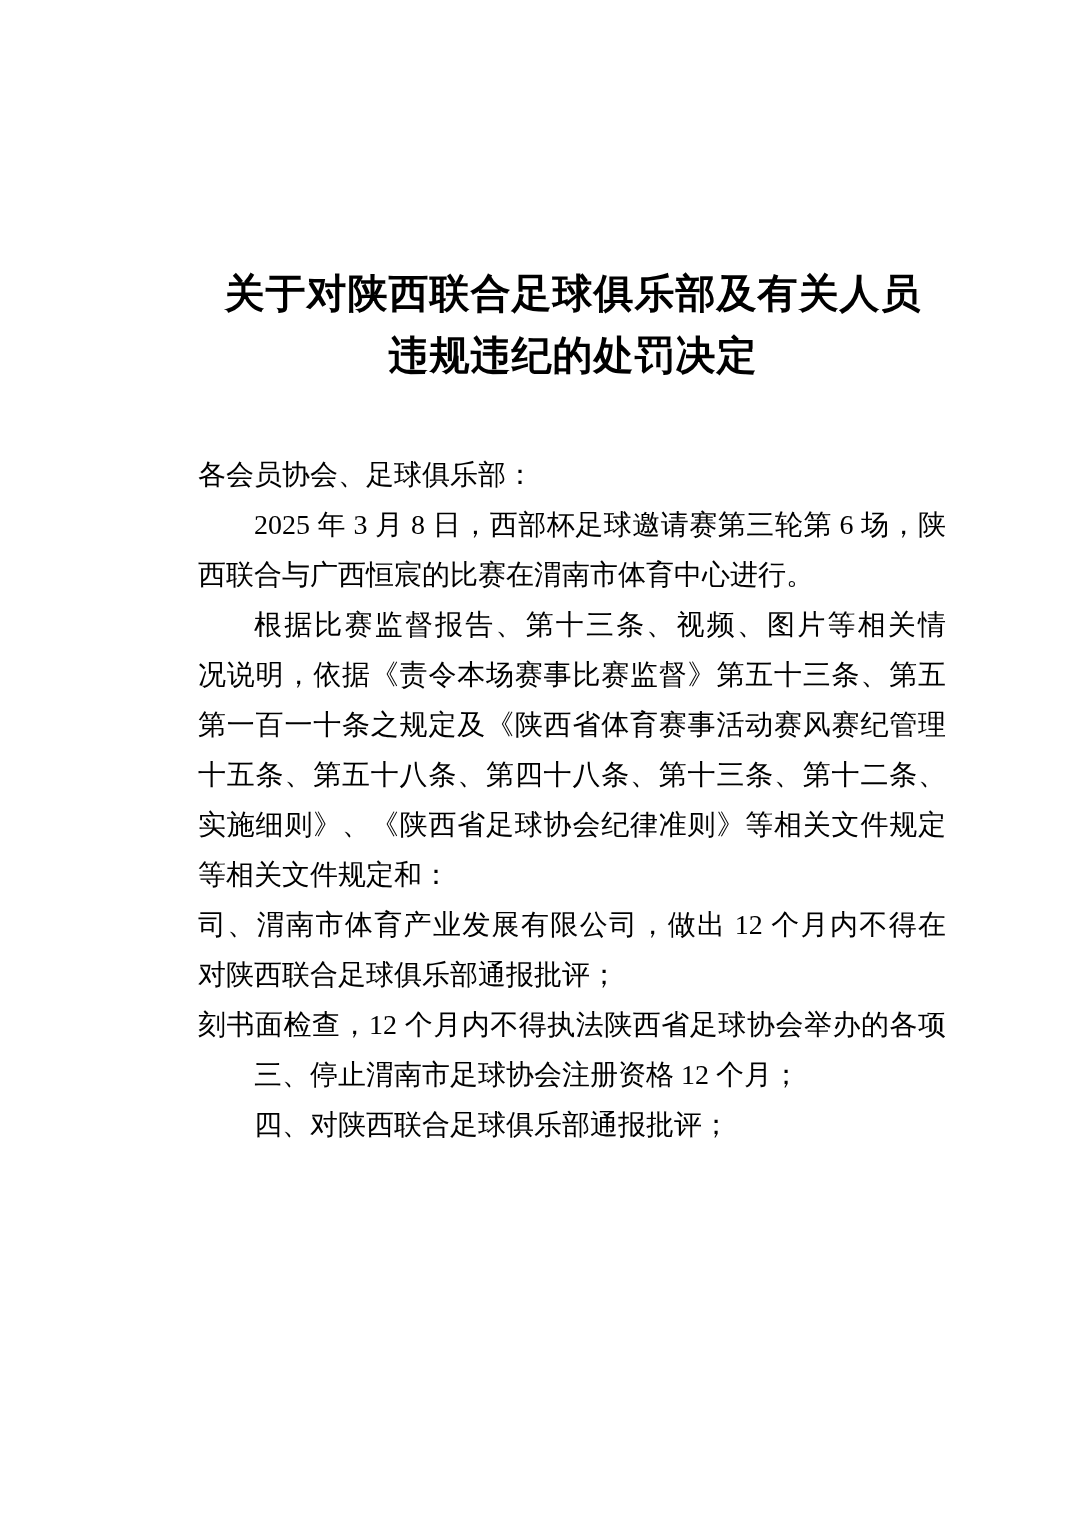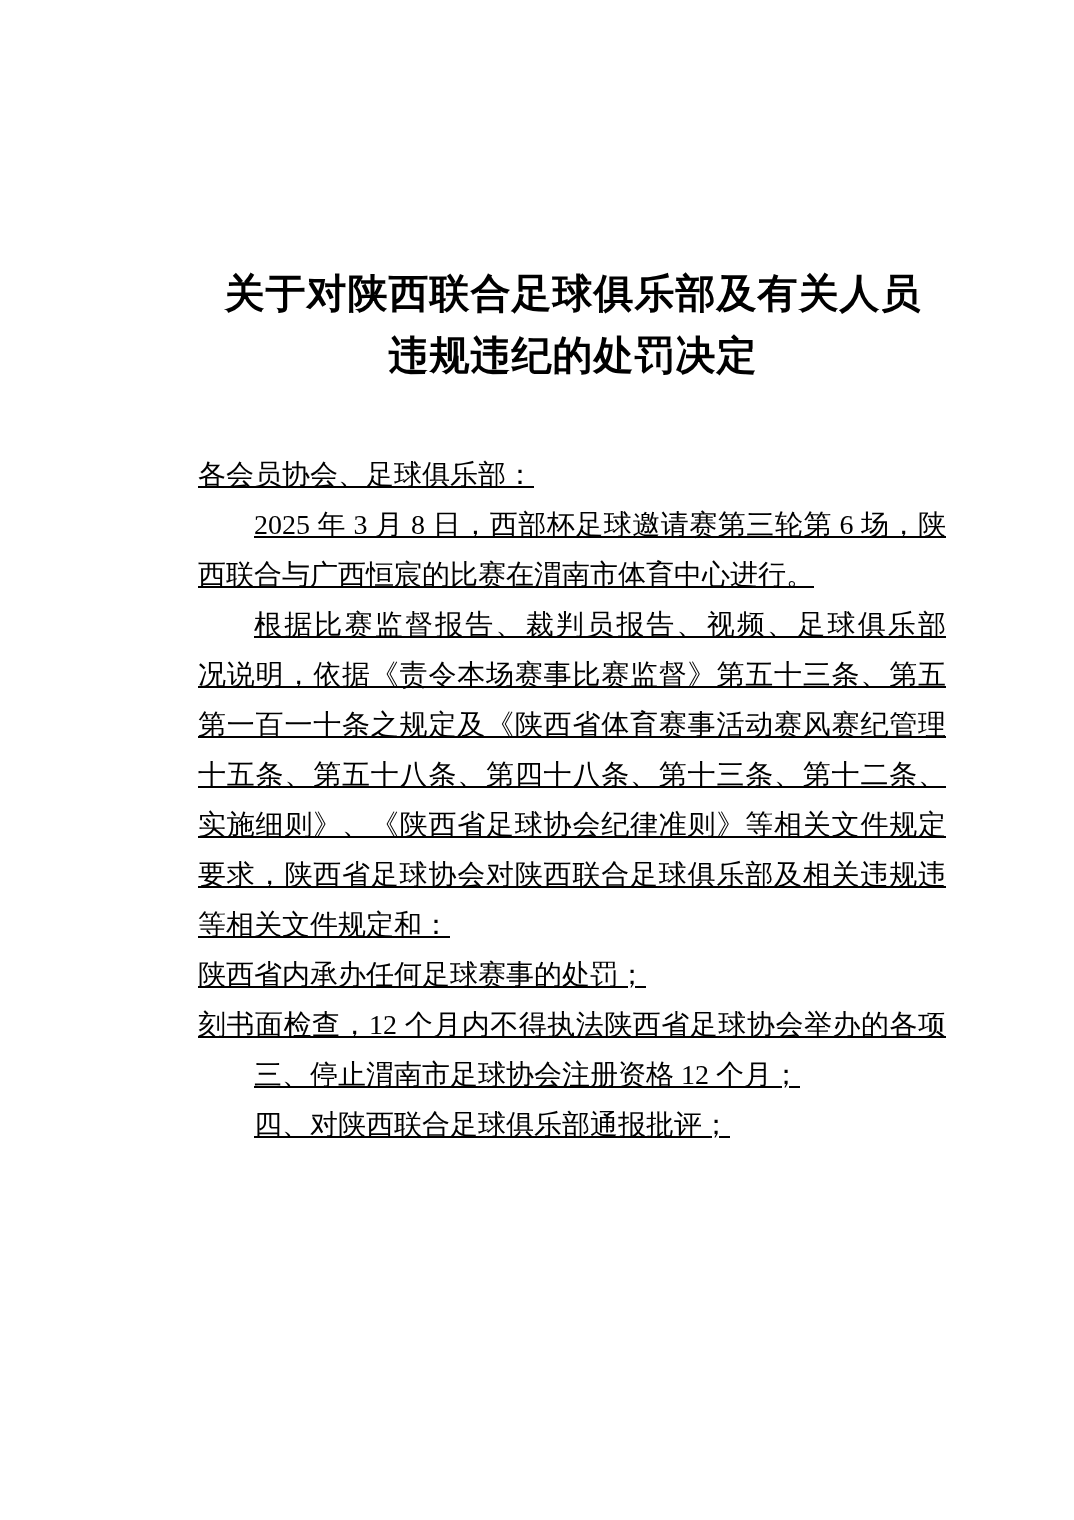--- a/index.html
+++ b/index.html
@@ -26,21 +26,20 @@
     color: #000000;
     letter-spacing: 1px;
   }
   .doc-body {
     margin: 64px 0 0 162px;
     width: 748px;
     font-family: "Liberation Serif", "DejaVu Serif", serif;
     font-size: 28px;
     line-height: 50px;
     color: #000000;
-    text-decoration: underline;
   }
   .line {
     height: 50px;
     line-height: 50px;
     overflow: hidden;
   }
   .indent {
     text-indent: 56px;
   }
   .just {
@@ -55,26 +54,26 @@
 
   <div class="doc-title">
     <div>关于对陕西联合足球俱乐部及有关人员</div>
     <div>违规违纪的处罚决定</div>
   </div>
 
   <div class="doc-body">
     <div class="line">各会员协会、足球俱乐部：</div>
     <div class="line indent just">2025 年 3 月 8 日，西部杯足球邀请赛第三轮第 6 场，陕</div>
     <div class="line">西联合与广西恒宸的比赛在渭南市体育中心进行。</div>
-    <div class="line indent just">根据比赛监督报告、裁判员报告、视频、足球俱乐部</div>
+    <div class="line indent just">根据比赛监督报告、第十三条、视频、图片等相关情</div>
     <div class="line just">况说明，依据《责令本场赛事比赛监督》第五十三条、第五</div>
     <div class="line just">第一百一十条之规定及《陕西省体育赛事活动赛风赛纪管理</div>
     <div class="line just">十五条、第五十八条、第四十八条、第十三条、第十二条、</div>
     <div class="line just">实施细则》、《陕西省足球协会纪律准则》等相关文件规定和</div>
-    <div class="line just">要求，陕西省足球协会对陕西联合足球俱乐部及相关违规违</div>
     <div class="line">等相关文件规定和：</div>
-    <div class="line">陕西省内承办任何足球赛事的处罚；</div>
+    <div class="line just">司、渭南市体育产业发展有限公司，做出 12 个月内不得在</div>
+    <div class="line">对陕西联合足球俱乐部通报批评；</div>
     <div class="line just">刻书面检查，12 个月内不得执法陕西省足球协会举办的各项</div>
     <div class="line indent">三、停止渭南市足球协会注册资格 12 个月；</div>
     <div class="line indent">四、对陕西联合足球俱乐部通报批评；</div>
   </div>
 
 </div>
 
 </body></html>

